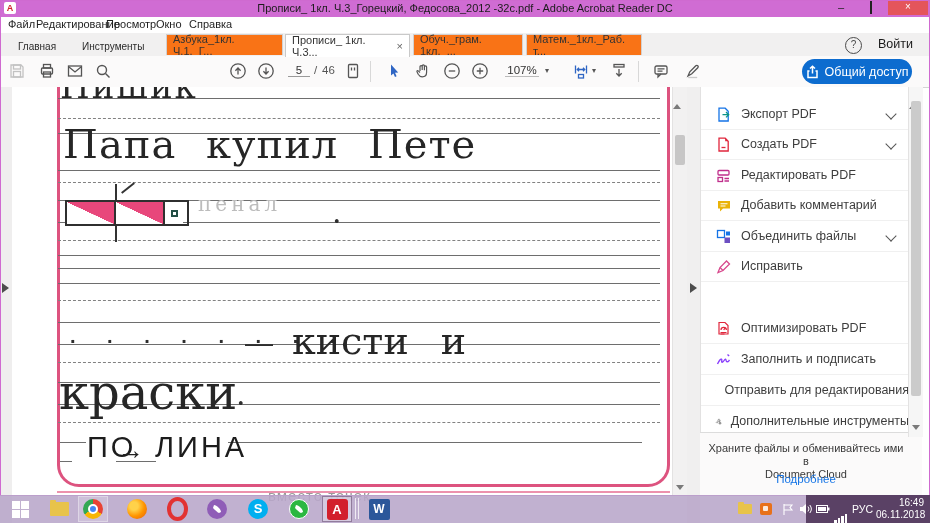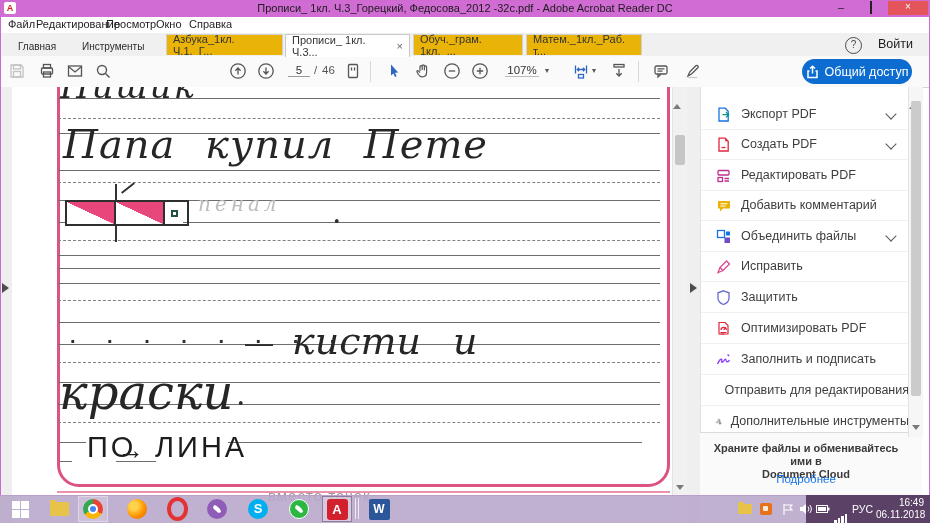--- a/index.html
+++ b/index.html
@@ -18,21 +18,21 @@
   .res-box{width:8px;height:7px;border:1px solid #222;margin:3px auto 0;background:transparent}
   .wbtn.close{left:888px;width:40px;background:#e4555b;color:#fff;font-size:10px}
 
   
   .menubar{left:0;top:17px;width:930px;height:16px;background:#fff}
   .menubar span{position:absolute;top:1px;font-size:11px;color:#1e1e1e}
 
   
   .tabbar{left:0;top:33px;width:930px;height:23px;background:#f1f0f0;border-bottom:1px solid #dcdbdb}
   .flat-tab{position:absolute;top:8px;font-size:10px;color:#2b2b2b}
-  .doc-tab{position:absolute;top:1px;height:21px;font-size:11px;color:#333;background:#eab308;
+  .doc-tab{position:absolute;top:1px;height:21px;font-size:11px;color:#333;background:#f97316;
     border:1px solid #d2d0d0;border-bottom:none;display:flex;align-items:center;justify-content:center;padding:0 6px;box-sizing:border-box}
   .doc-tab.active{background:#fff;border-color:#c9c9c9;height:23px;z-index:2}
   .tab-x{margin-left:6px;color:#666;font-size:11px}
   .help-circ{position:absolute;left:845px;top:4px;width:15px;height:15px;border:1.2px solid #4a4a4a;border-radius:50%;
     font-size:10px;color:#4a4a4a;text-align:center;line-height:14px}
   .signin{position:absolute;left:878px;top:4px;font-size:12.5px;color:#1a1a1a}
 
   
   .toolbar{left:0;top:56px;width:930px;height:31px;background:#fbfafa;border-bottom:1px solid #d4d4d4}
   .tb{position:absolute;top:6px}
@@ -46,21 +46,21 @@
     color:#fff;font-size:12.5px;display:flex;align-items:center;justify-content:center;gap:6px}
 
   
   .left-strip{left:0;top:87px;width:12px;height:436px;background:#efeeee;border-right:1px solid #e0dfdf}
   .tri-r{width:0;height:0;border-left:7px solid #4c4c4c;border-top:5px solid transparent;border-bottom:5px solid transparent}
   .doc{left:12px;top:87px;width:660px;height:436px;background:#fff;overflow:hidden}
   .page-frame{position:absolute;left:45px;top:-40px;width:607px;height:434px;border:3px solid #dd537f;border-radius:22px}
   .page-underline{position:absolute;left:45px;top:404px;width:613px;height:2px;background:#ec92ad}
   .rl-solid{position:absolute;height:0;border-top:1.2px solid #6e6e6e}
   .rl-dash{position:absolute;height:0;border-top:1.3px dashed #828282}
-  .cursive{font-family:"DejaVu Serif","Liberation Serif",serif;font-style:italic;color:#262626;white-space:nowrap}
+  .cursive{font-family:"DejaVu Serif","Liberation Serif",serif;color:#262626;white-space:nowrap}
   .clip-top{position:absolute;left:48px;top:0;width:240px;height:13px;overflow:hidden}
   .clip-top .cursive{position:absolute;left:0;top:-21px;font-size:34px;letter-spacing:2px}
   .line1{position:absolute;left:51px;top:34px;font-size:40px;word-spacing:16px;letter-spacing:1px}
   .scheme{position:absolute;left:53px;top:113px;width:120px;height:22px;border:2px solid #2f2f2f;display:flex;box-sizing:content-box}
   .cell{height:100%;box-sizing:border-box}
   .cell.pink{background:linear-gradient(to bottom left,#e8477b 50%,#ffffff 50.5%)}
   .cell.sq{display:flex;align-items:center;justify-content:center;background:#fff}
   .mini-sq{width:7px;height:7px;border:2px solid #234f45;box-sizing:border-box}
   .scheme-vline{position:absolute;left:103px;top:97px;width:2px;height:58px;background:#333}
   .scheme-slash{position:absolute;left:108px;top:100px;width:16px;height:2px;background:#333;transform:rotate(-38deg)}
@@ -82,21 +82,21 @@
   .sb-thumb{position:absolute;left:2px;width:10px;background:#c7c6c6;border-radius:2px}
   .gap-strip{left:687px;top:87px;width:13px;height:436px;background:#f0efef}
 
   
   .sidebar{left:700px;top:87px;width:208px;height:350px;background:#fff;border-left:1px solid #e2e1e1}
   .tool-row{position:absolute;left:0;width:100%;height:30px;display:flex;align-items:center;border-bottom:1px solid #f0f0f0}
   .tool-row .ticon{margin-left:14px;width:17px;height:17px}
   .tool-row .tlabel{margin-left:9px;font-size:12.5px;color:#3d3d3d;white-space:nowrap}
   .chev{position:absolute;right:14px;top:11px;width:7px;height:7px;border-right:1.6px solid #555;border-bottom:1.6px solid #555;transform:rotate(45deg)}
   .promo{left:700px;top:432px;width:222px;height:91px;background:#fbfafa;border-top:1px solid #dcdcdc}
-  .promo-text{position:absolute;left:6px;top:9px;width:200px;text-align:center;font-size:11px;font-weight:bold;color:#3a3a3a;line-height:13px}
+  .promo-text{position:absolute;left:6px;top:9px;width:200px;text-align:center;font-size:11px;font-weight:normal;color:#3a3a3a;line-height:13px}
   .promo-link{position:absolute;left:6px;top:40px;width:200px;text-align:center;font-size:11.5px;color:#1474e6}
 
   
   .taskbar{left:0;top:495px;width:930px;height:28px;background:rgba(184,166,202,0.88);z-index:20}
   .tb-dark{position:absolute;left:806px;top:0;width:124px;height:28px;background:rgba(82,56,92,0.93)}
   .slot{position:absolute;top:1px;width:30px;height:26px;display:flex;align-items:center;justify-content:center}
   .slot.hl{background:rgba(255,255,255,0.20);border:1px solid rgba(255,255,255,0.35);box-sizing:border-box}
   .slot.pressed{background:rgba(255,255,255,0.32);border:1px solid rgba(90,60,100,0.55);box-sizing:border-box}
   .win-ind{position:absolute;top:3px;width:1px;height:21px;background:rgba(255,255,255,0.75)}
   .win-logo{display:grid;grid-template-columns:8px 8px;grid-template-rows:8px 8px;gap:1px}
@@ -390,26 +390,20 @@
     <span class="tlabel">Объединить файлы</span>
     <span class="chev"></span>
   </div>
   <div class="tool-row" style="top:164px">
     <svg class="ticon" viewBox="0 0 17 17" fill="none" stroke="#d8498d" stroke-width="1.3">
         <path d="M3 14.5l2-5 6.5-6.5 3 3L8 12.5z"></path>
         <path d="M5 9.5l3 3"></path>
       </svg>
     <span class="tlabel">Исправить</span>
   </div>
-  <div class="tool-row" style="top:195px">
-    <svg class="ticon" viewBox="0 0 17 17" fill="none" stroke="#6a6ad0" stroke-width="1.3">
-        <path d="M8.5 1.8L14 3.8v5.2c0 3.4-2.4 5.4-5.5 6.5C5.4 14.4 3 12.4 3 9V3.8z"></path>
-      </svg>
-    <span class="tlabel">Защитить</span>
-  </div>
   <div class="tool-row" style="top:226px">
     <svg class="ticon" viewBox="0 0 17 17" fill="none" stroke="#e0263c" stroke-width="1.2">
         <path d="M4 2.5h6l3 3v8.5H4z"></path>
         <path d="M6 10a2.7 2.7 0 015.4 0M8.7 10L10 8.2"></path>
         <path d="M5.5 12.5h6M5.5 14h4"></path>
       </svg>
     <span class="tlabel">Оптимизировать PDF</span>
   </div>
   <div class="tool-row" style="top:288px">
     <svg class="ticon" viewBox="0 0 17 17" fill="none" stroke="#eab308" stroke-width="1.3">

